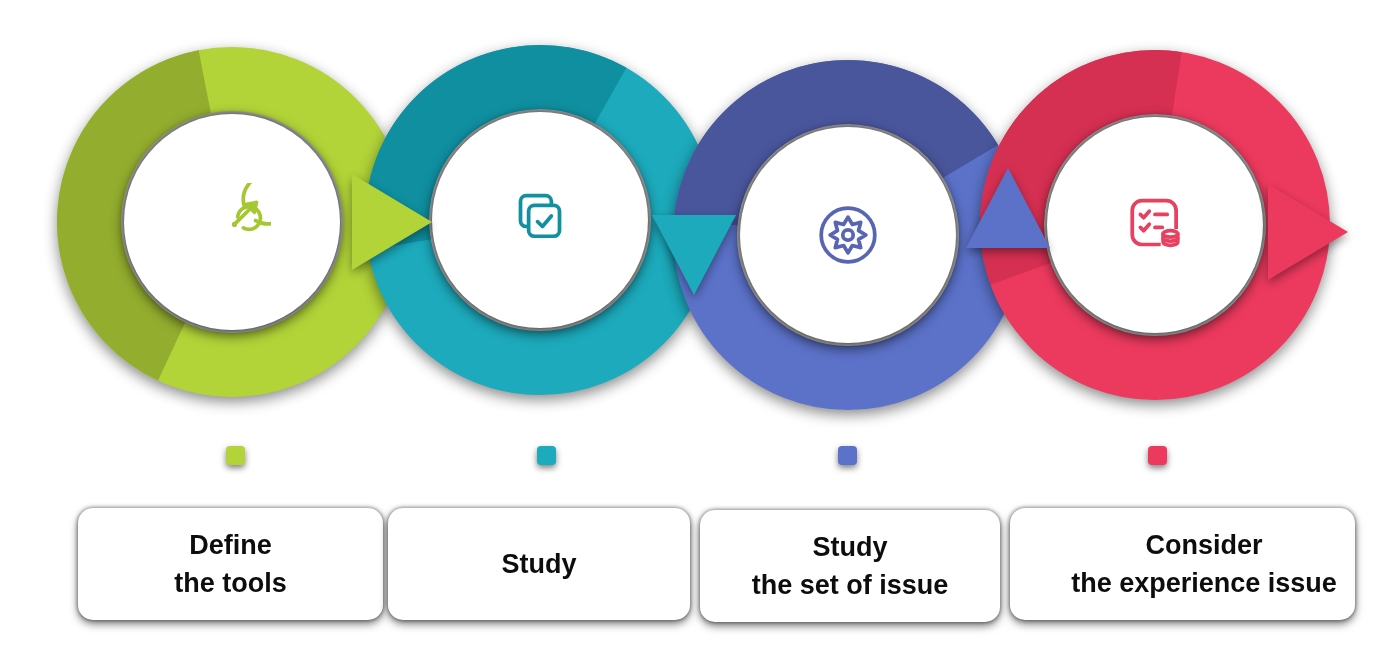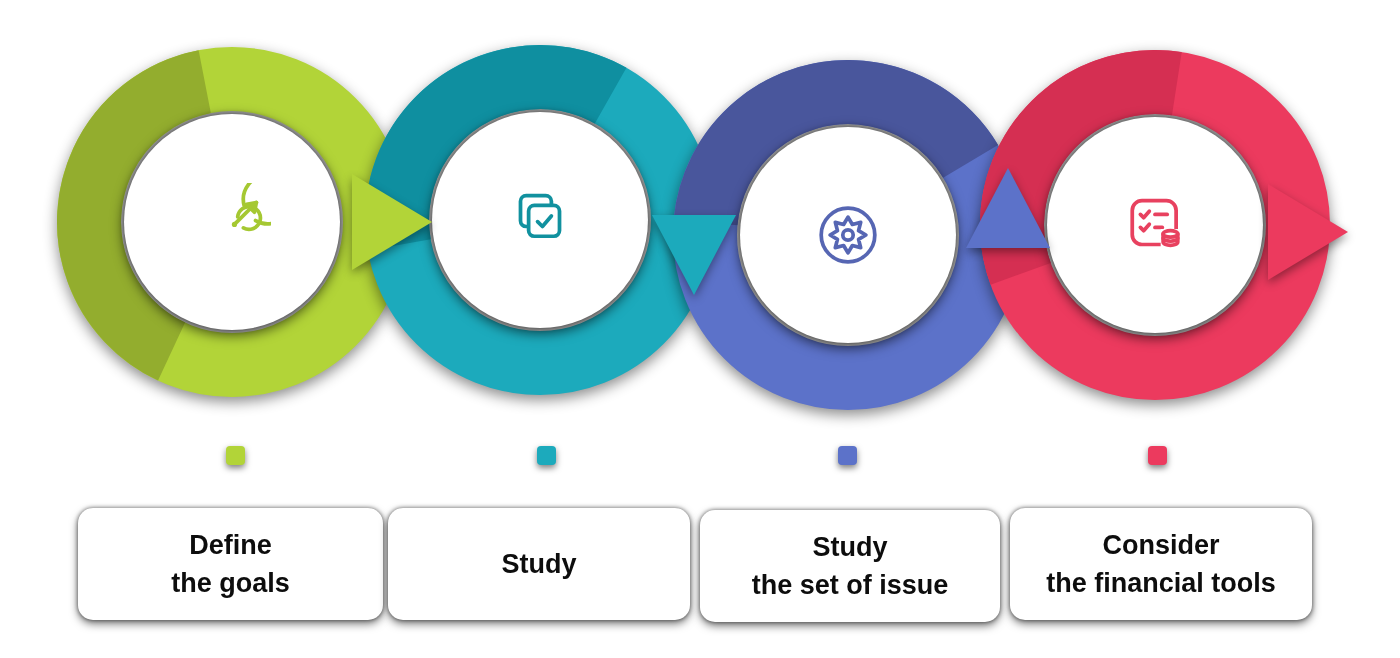--- a/index.html
+++ b/index.html
@@ -52,21 +52,21 @@
   
   .card{
     position:absolute;height:112px;background:#fff;border-radius:15px;
     display:flex;flex-direction:column;align-items:center;justify-content:center;
     text-align:center;font-size:27px;font-weight:600;line-height:38px;color:#0d0d0d;
     box-shadow:0 4px 8px rgba(0,0,0,0.5), 0 0 4px rgba(0,0,0,0.55);
   }
   .c0{left:78px;top:508px;width:305px;}
   .c1{left:388px;top:508px;width:302px;}
   .c2{left:700px;top:510px;width:300px;}
-  .c3{left:1010px;top:508px;width:302px;}
+  .c3{left:1010px;top:508px;width:302px;padding-left:43px;}
 </style>
 </head>
 <body>
 
 <div id="stage">
 
   <div class="step" style="--c: #b2d438; --d: #93ad2e; --i: #a5c832;">
     <div class="ring-wrap s0-ring">
       <svg class="ring-svg" viewBox="0 0 350 350">
         <circle class="ring-main" cx="175" cy="175" r="143" stroke-width="64"></circle>
@@ -81,21 +81,21 @@
           <circle class="ic-filled" cx="25.5" cy="25.5" r="1.6"></circle>
         </svg>
       </div>
     </div>
     <svg class="arrow a0" viewBox="0 0 80 96">
       <polygon points="0,0 80,48 0,96"></polygon>
     </svg>
     <div class="dot d0"></div>
     <div class="card c0">
       <div>Define</div>
-      <div>the goals</div>
+      <div>the tools</div>
     </div>
   </div>
 
   <div class="step" style="--c: #1caabc; --d: #0f8fa0; --i: #11919f;">
     <div class="ring-wrap s1-ring">
       <svg class="ring-svg" viewBox="0 0 350 350">
         <circle class="ring-main" cx="175" cy="175" r="143" stroke-width="64"></circle>
         <circle class="ring-dark" cx="175" cy="175" r="143" stroke-width="64" pathLength="100" stroke-dasharray="36 64" transform="rotate(170 175 175)"></circle>
       </svg>
       <div class="inner-circle">
@@ -158,17 +158,17 @@
           <path class="ic" d="M29 32 A4.5 2 0 0 0 38 32"></path>
         </svg>
       </div>
     </div>
     <svg class="arrow a3" viewBox="0 0 80 96">
       <polygon points="0,0 80,48 0,96"></polygon>
     </svg>
     <div class="dot d3"></div>
     <div class="card c3">
       <div>Consider</div>
-      <div>the financial tools</div>
+      <div>the experience issue</div>
     </div>
   </div>
 
 </div>
 
 </body></html>

